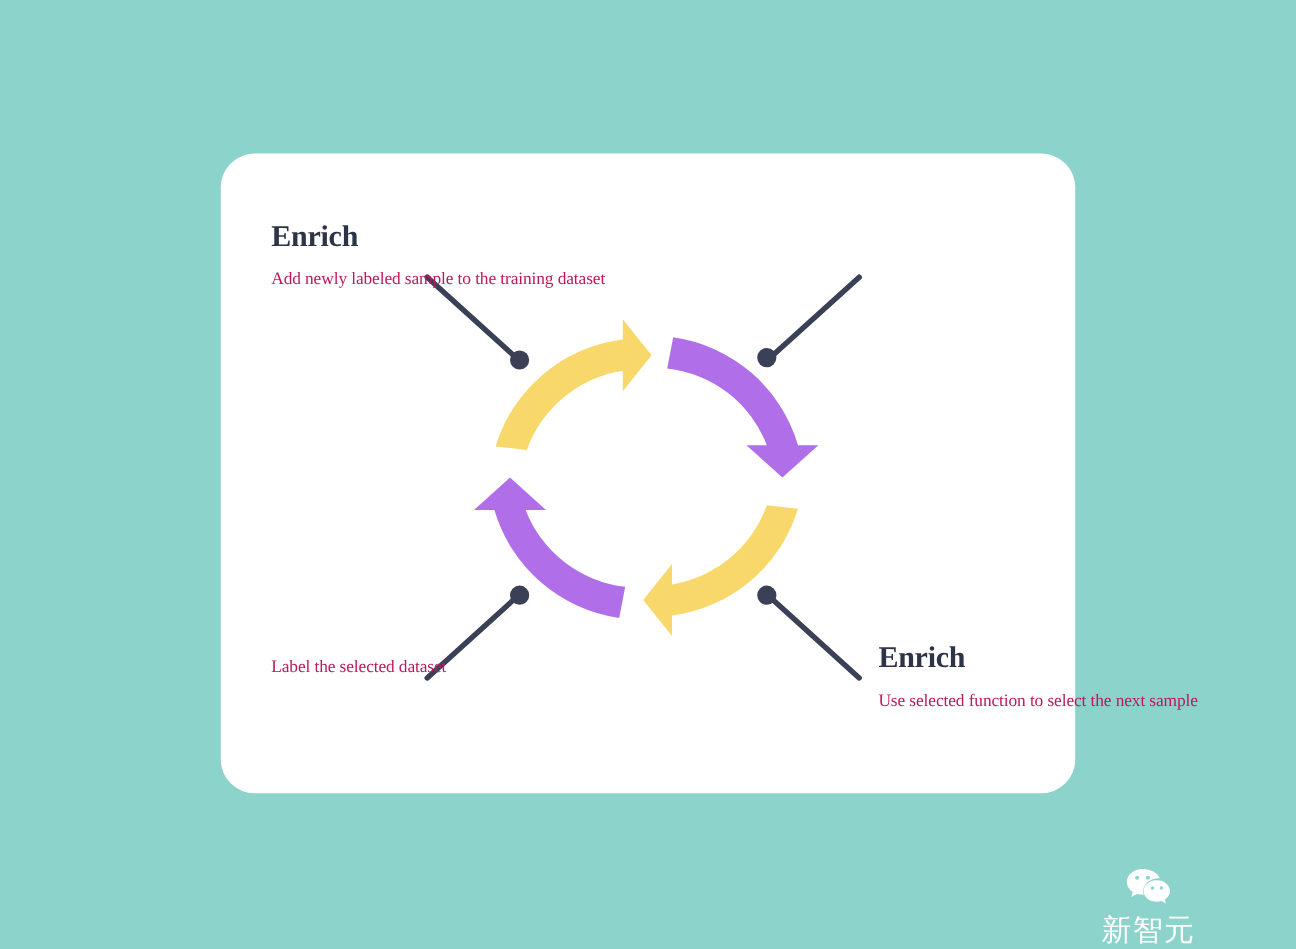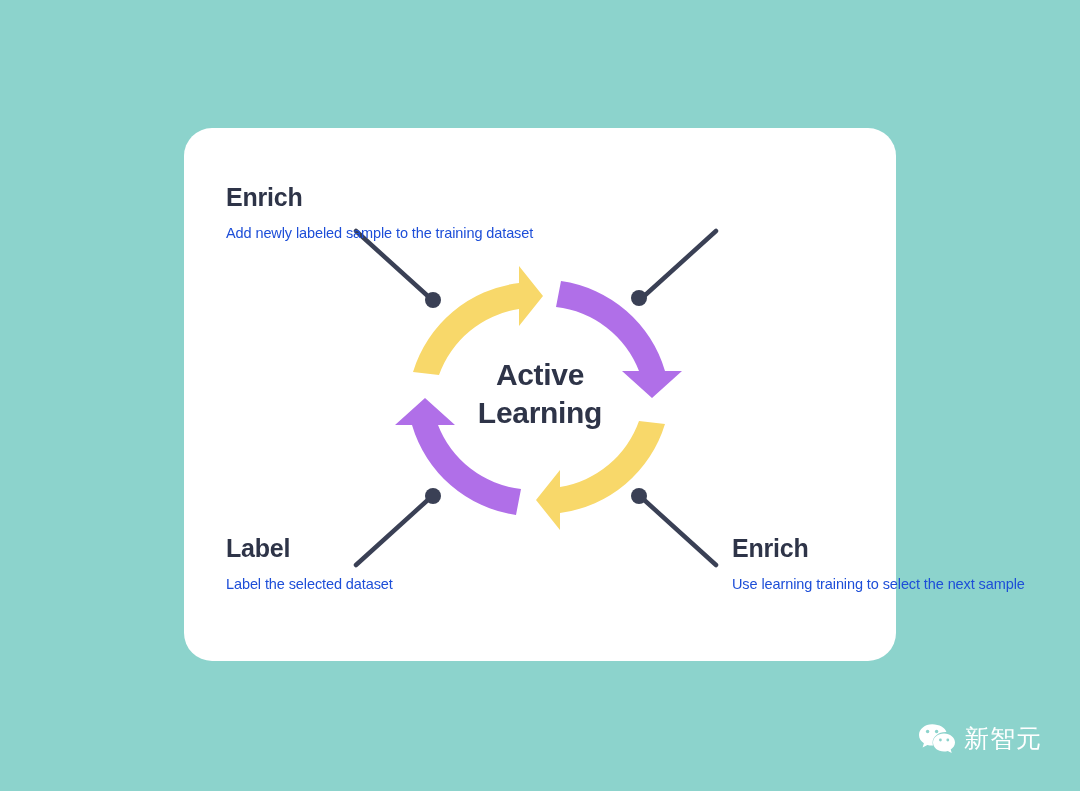--- a/index.html
+++ b/index.html
@@ -24,33 +24,34 @@
     position: absolute;
     left: 184px;
     top: 128px;
     width: 712px;
     height: 533px;
     background: #FFFFFF;
     border-radius: 28px;
   }
   .label-block {
     position: absolute;
+    font-family: Liberation Serif, serif;
   }
   .label-title {
     font-size: 25px;
     font-weight: bold;
     color: #2E3448;
     letter-spacing: -0.2px;
     line-height: 1.1;
     margin: 0;
     white-space: nowrap;
   }
   .label-desc {
     font-size: 14.5px;
-    color: #1d4ed8;
+    color: #be185d;
     line-height: 20px;
     margin: 11px 0 0 0;
     letter-spacing: -0.1px;
   }
   .block-enrich { left: 226px; top: 184px; }
   .block-train  { left: 732px; top: 184px; }
   .block-label  { left: 226px; top: 535px; }
   .block-query  { left: 732px; top: 535px; }
 
   .center-title {
@@ -75,20 +76,21 @@
     pointer-events: none;
   }
 
   .wechat-badge {
     position: absolute;
     left: 918px;
     top: 722px;
     display: flex;
     align-items: center;
     gap: 8px;
+    flex-direction: column;
   }
   .wechat-text {
     font-size: 25px;
     color: #FFFFFF;
     font-family: "DejaVu Sans", sans-serif;
     letter-spacing: 1px;
     line-height: 1;
   }
 </style>
 </head>
@@ -157,41 +159,36 @@
         A 127 127 0 0 1 412 425
         L 395 425
         L 425 398
         L 455 425
         L 438 425
         A 101 101 0 0 0 521 489
         Z"></path>
     </g>
   </svg>
 
-  <div class="center-title">
-    <span>Active</span>
-    <span>Learning</span>
-  </div>
 
   <div class="label-block block-enrich">
     <p class="label-title">Enrich</p>
     <p class="label-desc">Add newly labeled sample to the training dataset</p>
   </div>
 
   <div class="label-block block-train">
   </div>
 
   <div class="label-block block-label">
-    <p class="label-title">Label</p>
     <p class="label-desc">Label the selected dataset</p>
   </div>
 
   <div class="label-block block-query">
     <p class="label-title">Enrich</p>
-    <p class="label-desc">Use learning training to select the next sample</p>
+    <p class="label-desc">Use selected function to select the next sample</p>
   </div>
 
   <div class="wechat-badge">
     <svg width="38" height="32" viewBox="0 0 38 32">
       <path fill="#FFFFFF" d="M14.2 2.2C6.9 2.2 1 7 1 12.9c0 3.3 1.9 6.3 4.9 8.3l-1.3 4.2 4.8-2.5c1.5.4 3.1.7 4.8.7h.9c-.3-.9-.5-1.9-.5-2.9 0-6 5.8-10.8 13-10.8h.8C27.3 5.8 21.4 2.2 14.2 2.2z"></path>
       <circle fill="#8CD3CC" cx="9.6" cy="9.5" r="1.7"></circle>
       <circle fill="#8CD3CC" cx="18.6" cy="9.5" r="1.7"></circle>
       <path fill="#FFFFFF" d="M37 20.5c0-5-4.9-9-11-9s-11 4-11 9 4.9 9 11 9c1.3 0 2.6-.2 3.8-.6l3.9 2-1-3.4c2.6-1.7 4.3-4.2 4.3-7z"></path>
       <circle fill="#8CD3CC" cx="22.4" cy="18" r="1.4"></circle>
       <circle fill="#8CD3CC" cx="29.8" cy="18" r="1.4"></circle>

